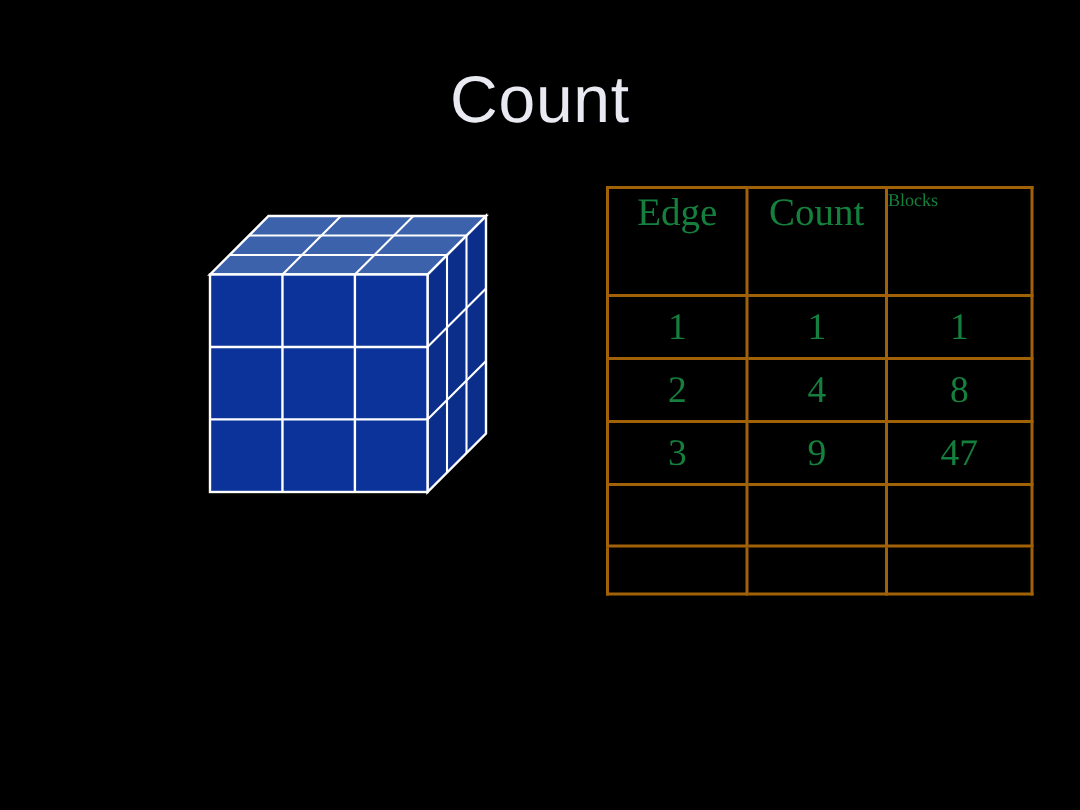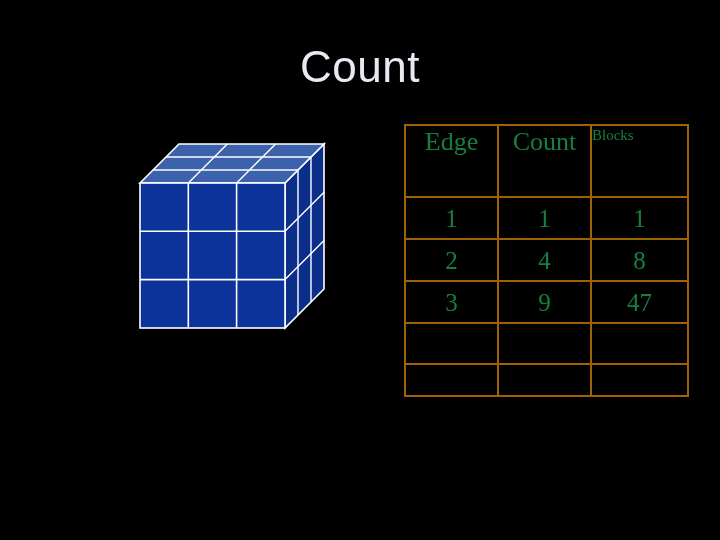--- a/index.html
+++ b/index.html
@@ -68,21 +68,21 @@
 
   .hdr-cell {
     height: 72px;
     vertical-align: top;
     text-align: center;
     font-size: 26px;
     line-height: 1.2;
     padding-top: 6px;
   }
   .hdr-cell.small {
-    font-size: 15px;
+    font-size: 12px;
     text-align: left;
     padding-left: 10px;
     padding-top: 10px;
   }
 
   .data-cell {
     height: 42px;
     text-align: center;
     vertical-align: middle;
     font-size: 25px;

